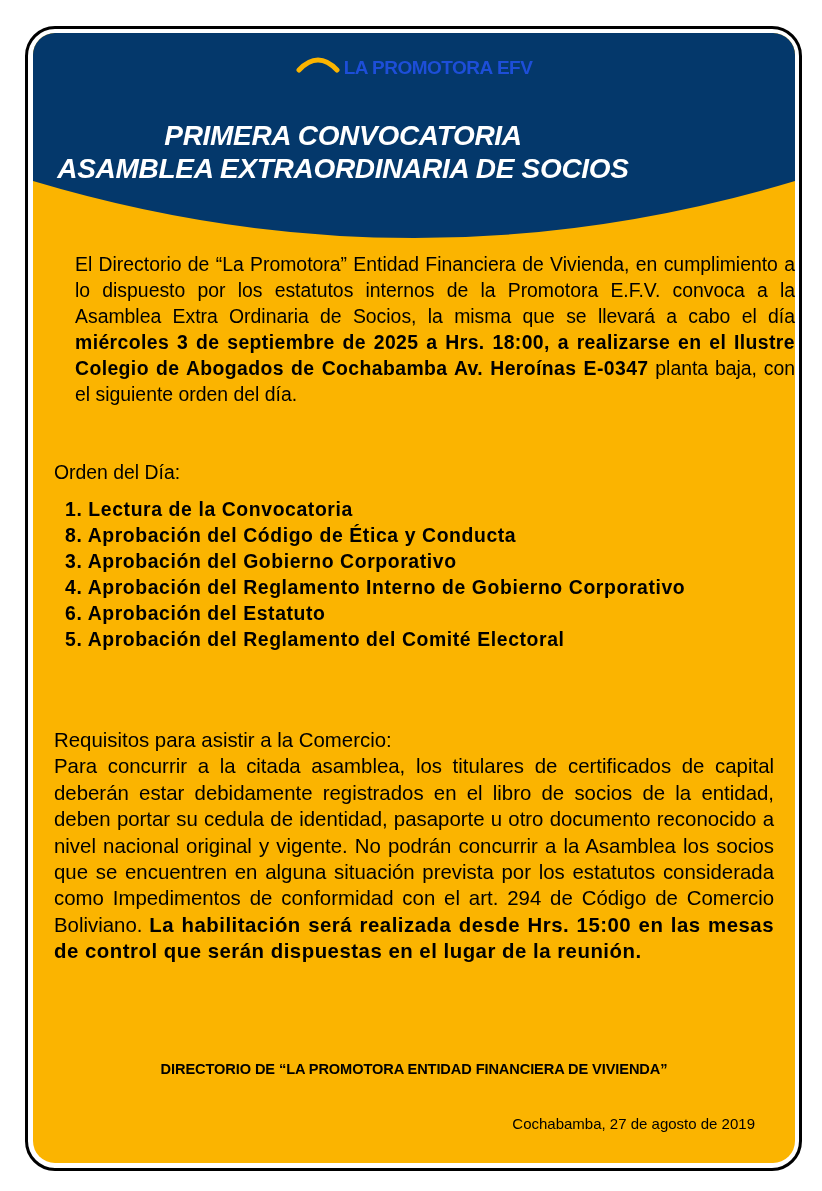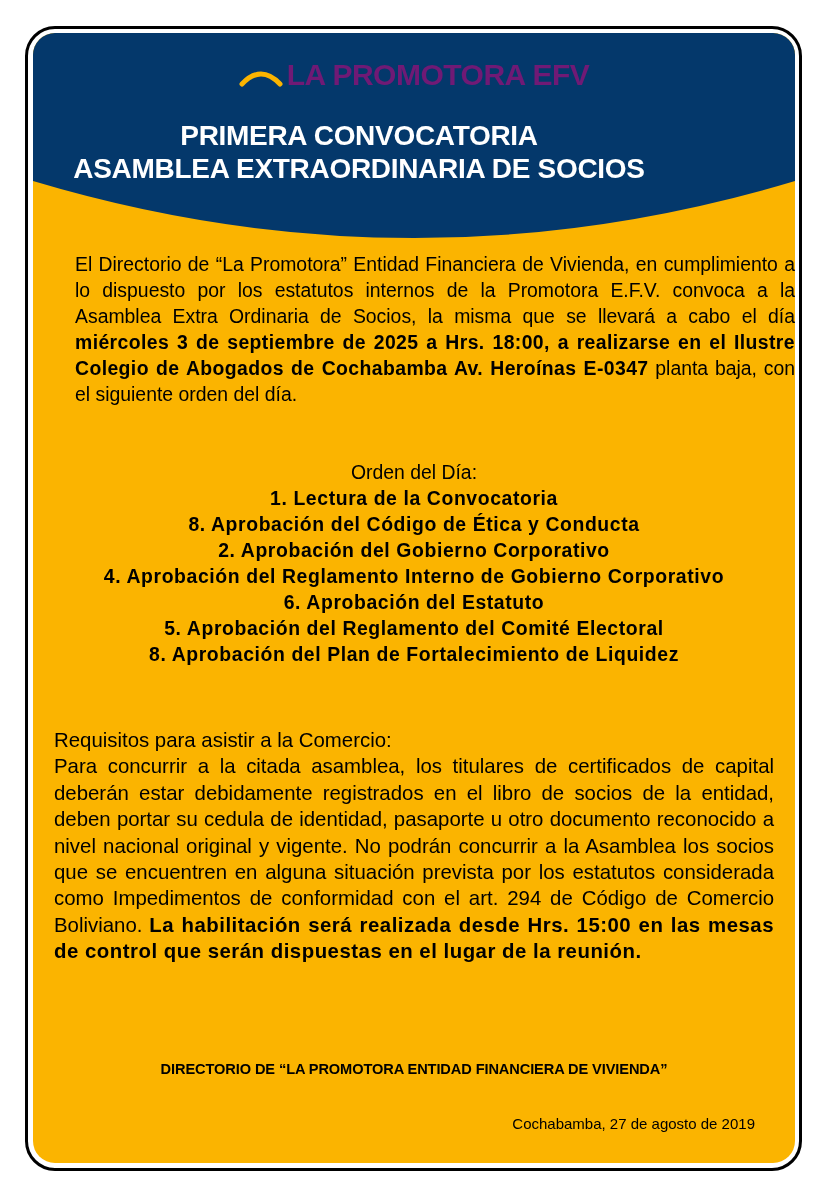--- a/index.html
+++ b/index.html
@@ -42,65 +42,66 @@
       top: 0;
       width: 762px;
       height: 210px;
     }
     .brand {
       position: absolute;
       left: 0;
       top: 23px;
       width: 762px;
       text-align: center;
-      color: #701a75;
+      color: #1d4ed8;
       font-weight: bold;
-      font-size: 30px;
+      font-size: 19px;
       letter-spacing: -0.5px;
       white-space: nowrap;
     }
     .brand .logo {
       display: inline-block;
       vertical-align: middle;
       width: 44px;
       height: 20px;
       margin-right: 4px;
       position: relative;
       top: -4px;
     }
     .brand .brand-name {
       vertical-align: middle;
     }
     .title {
       position: absolute;
-      left: 16px;
+      left: 0;
       top: 86px;
       width: 620px;
       text-align: center;
       color: #fff;
       font-weight: bold;
       font-size: 28px;
       line-height: 33px;
       letter-spacing: -0.3px;
+      font-style: italic;
     }
     .content {
       position: absolute;
       left: 21px;
       width: 720px;
       font-size: 19.4px;
       line-height: 26px;
       text-align: justify;
     }
     .intro { top: 218px; margin-left: 21px; }
     .intro b { font-weight: 900; letter-spacing: 0.4px; }
-    .agenda { top: 426px; text-align: center; }
+    .agenda { top: 426px; text-align: left; }
     .agenda .agenda-title { font-weight: normal; }
     .agenda ol {
       list-style: none;
-      margin: 0;
+      margin: 11px;
       padding: 0;
     }
     .agenda li {
       font-weight: bold;
       letter-spacing: 0.6px;
       white-space: nowrap;
     }
     .reqs {
       top: 694px;
       font-size: 20.4px;
@@ -150,25 +151,24 @@
     <div>ASAMBLEA EXTRAORDINARIA DE SOCIOS</div>
   </div>
 
   <div class="content intro"><span>El Directorio de “La Promotora” Entidad Financiera de Vivienda, en cumplimiento a lo dispuesto por los estatutos internos de la Promotora E.F.V. convoca a la Asamblea Extra Ordinaria de Socios, la misma que se llevará a cabo el día </span><b>miércoles 3 de septiembre de 2025 a Hrs. 18:00, a realizarse en el Ilustre Colegio de Abogados de Cochabamba Av. Heroínas E-0347</b><span> planta baja, con el siguiente orden del día.</span></div>
 
   <div class="content agenda">
     <div class="agenda-title">Orden del Día:</div>
     <ol>
       <li>1. Lectura de la Convocatoria</li>
       <li>8. Aprobación del Código de Ética y Conducta</li>
-      <li>2. Aprobación del Gobierno Corporativo</li>
+      <li>3. Aprobación del Gobierno Corporativo</li>
       <li>4. Aprobación del Reglamento Interno de Gobierno Corporativo</li>
       <li>6. Aprobación del Estatuto</li>
       <li>5. Aprobación del Reglamento del Comité Electoral</li>
-      <li>8. Aprobación del Plan de Fortalecimiento de Liquidez</li>
     </ol>
   </div>
 
   <div class="content reqs">
     <div>Requisitos para asistir a la Comercio:</div>
     <div><span>Para concurrir a la citada asamblea, los titulares de certificados de capital deberán estar debidamente registrados en el libro de socios de la entidad, deben portar su cedula de identidad, pasaporte u otro documento reconocido a nivel nacional original y vigente. No podrán concurrir a la Asamblea los socios que se encuentren en alguna situación prevista por los estatutos considerada como Impedimentos de conformidad con el art. 294 de Código de Comercio Boliviano. </span><b>La habilitación será realizada desde Hrs. 15:00 en las mesas de control que serán dispuestas en el lugar de la reunión.</b></div>
   </div>
 
   <div class="signature">DIRECTORIO DE “LA PROMOTORA ENTIDAD FINANCIERA DE VIVIENDA”</div>
   <div class="date">Cochabamba, 27 de agosto de 2019</div>

